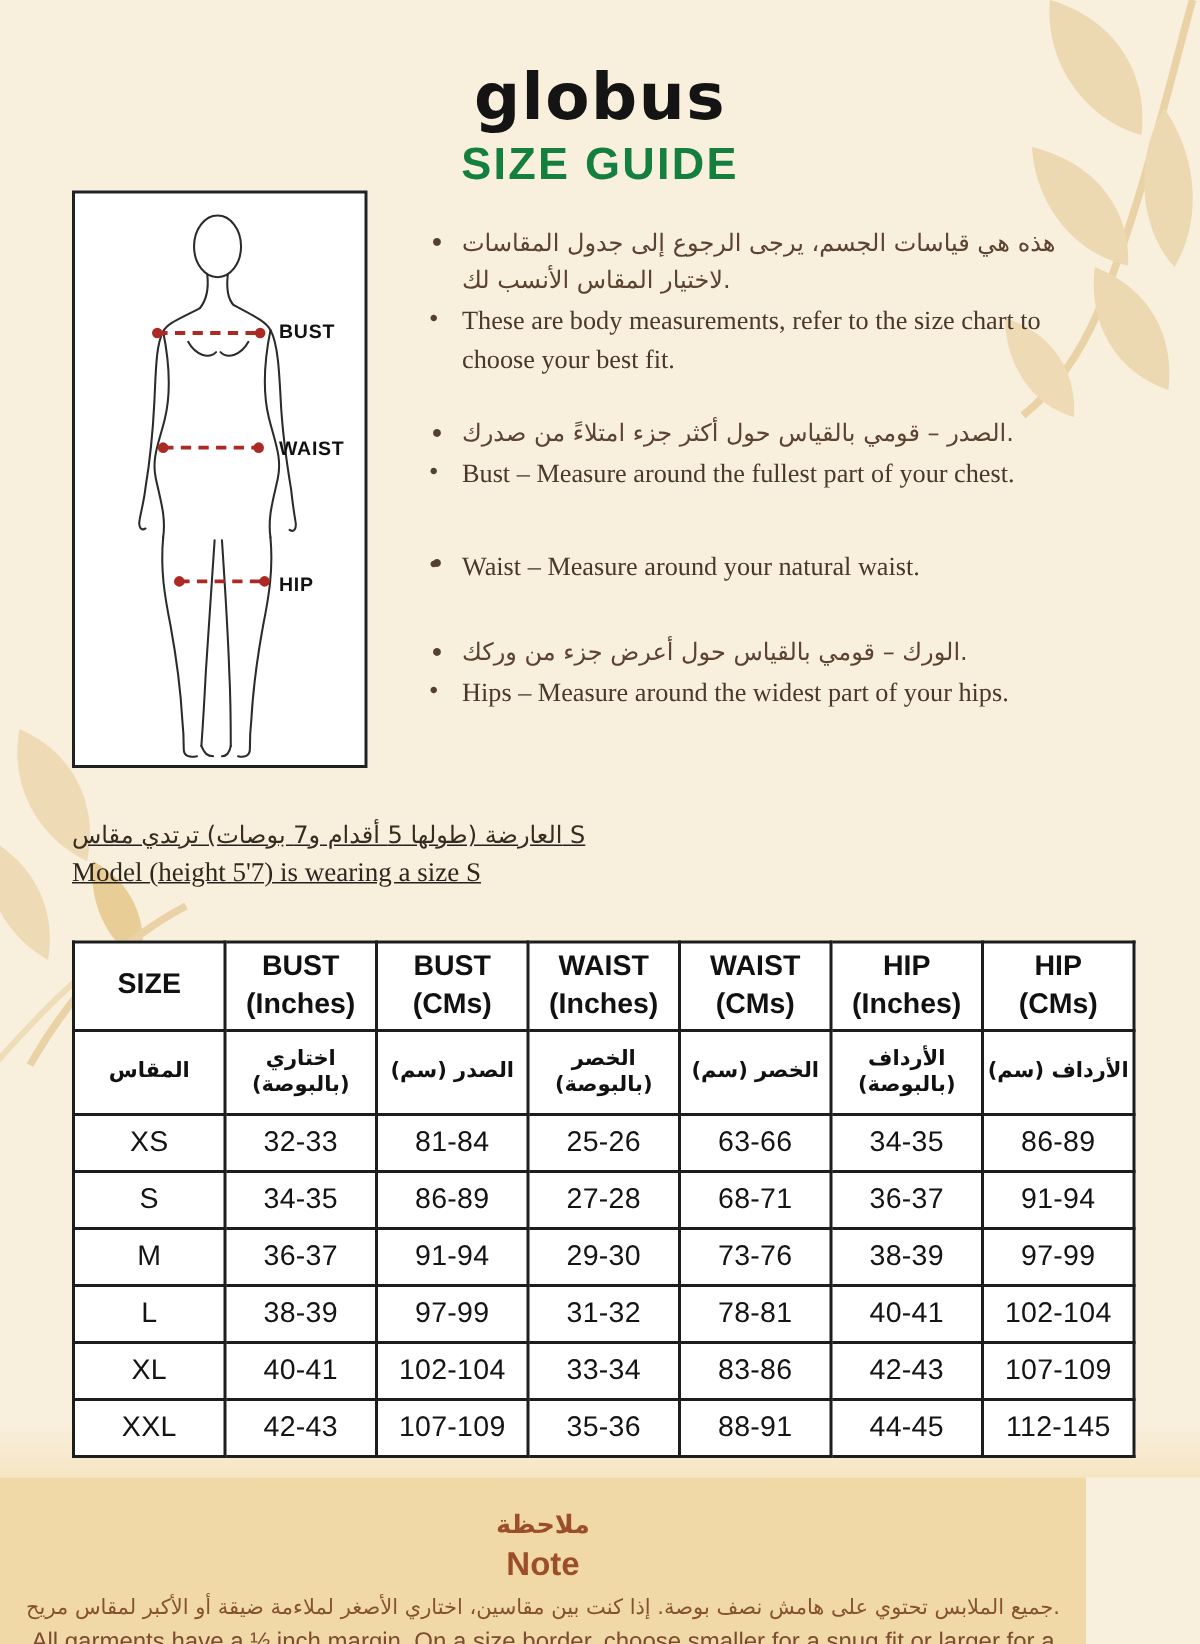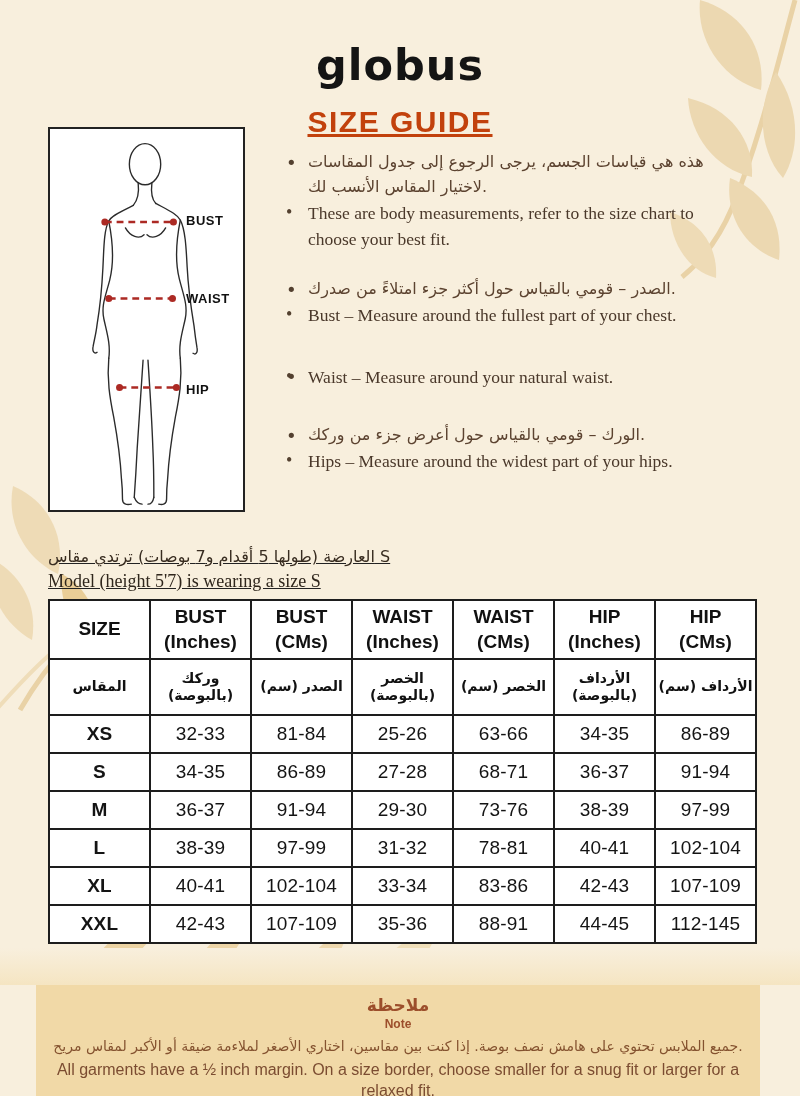--- a/index.html
+++ b/index.html
@@ -10,21 +10,21 @@
     color:#222;
   }
   .decor{position:absolute;pointer-events:none;}
   
   .header{position:absolute;top:22px;left:0;width:100%;text-align:center;z-index:3;}
   .logo{
     font-family:"DejaVu Sans",sans-serif;font-size:43px;font-weight:600;
     letter-spacing:1px;color:#141414;line-height:1.1;margin-top:20px;
   }
   .page-title{
-    font-size:30px;font-weight:bold;color:#c2410c;letter-spacing:1.5px;margin-top:16px;text-decoration:underline;
+    font-size:30px;font-weight:bold;color:#15803d;letter-spacing:1.5px;margin-top:4px;
   }
   
   .figure-panel{
     position:absolute;left:48px;top:127px;width:197px;height:385px;
     background:#ffffff;border:2px solid #222;box-sizing:border-box;z-index:4;
   }
   .figure-panel svg{position:absolute;left:0;top:0;}
   .measure-label{
     position:absolute;font-size:13px;font-weight:bold;color:#111;letter-spacing:.5px;
   }
@@ -44,40 +44,40 @@
   .group-1{margin-bottom:25px;}
   .group-2{margin-bottom:36px;}
   .group-3{margin-bottom:33px;}
   .b-ar .bullet-dot,.b-en .bullet-dot{color:#53402f;}
   
   .model-info{position:absolute;left:48px;top:545px;z-index:3;text-decoration:underline;}
   .model-ar{font-family:"DejaVu Sans",sans-serif;font-size:16px;color:#382c20;line-height:1.5;}
   .model-en{font-family:"Liberation Serif","DejaVu Serif",serif;font-size:18px;color:#2f261c;line-height:1.35;}
   
   .size-table{
-    position:absolute;left:48px;top:599px;z-index:4;
+    position:absolute;left:48px;top:627px;z-index:4;
     border-collapse:collapse;table-layout:fixed;width:707px;background:#fff;
   }
   .size-table td,.size-table th{
     border:2px solid #1d1d1d;background:#fff;text-align:center;vertical-align:middle;
     padding:0;overflow:hidden;
   }
   .size-table col{width:101px;}
   .row-en th{height:57px;font-size:19px;font-weight:bold;color:#111;line-height:1.3;}
   .row-ar th{height:54px;font-family:"DejaVu Sans",sans-serif;font-size:14px;font-weight:bold;color:#111;line-height:1.25;}
   .row-data td{height:36px;font-size:19px;color:#141414;font-weight:500;letter-spacing:.2px;}
-  .row-data td.size-col{font-weight:bold;}
+  .row-data td.size-col{font-weight:normal;}
   .th-sub:empty{display:none;}
   
   .note-band{
     position:absolute;left:0;top:985px;width:724px;height:111px;background:#f1d9a7;
-    text-align:center;z-index:5;box-sizing:border-box;padding-top:9px;margin-left:36px;
+    text-align:center;z-index:5;box-sizing:border-box;padding-top:21px;
   }
   .note-title-ar{font-family:"DejaVu Sans",sans-serif;font-size:17px;font-weight:bold;color:#9c4e2b;line-height:1.3;}
-  .note-title-en{font-size:12px;font-weight:bold;color:#9c4e2b;line-height:1.35;}
+  .note-title-en{font-size:22px;font-weight:bold;color:#9c4e2b;line-height:1.35;}
   .note-body-ar{font-family:"DejaVu Sans",sans-serif;font-size:14px;color:#84522f;margin-top:5px;line-height:1.4;}
   .note-body-en{font-size:16px;color:#7b4c31;margin-top:3px;line-height:1.3;}
   
   .warm-strip{position:absolute;left:0;top:948px;width:800px;height:37px;
     background:linear-gradient(#f8efdd,#f5e5c2);z-index:1;}
 </style>
 </head>
 <body>
 
 <svg class="decor" style="right:0;top:0;" width="230" height="300" viewBox="0 0 230 300">
@@ -234,21 +234,21 @@
     <th>
           <div>HIP</div>
           <div class="th-sub">(CMs)</div>
         </th>
   </tr>
   <tr class="row-ar">
     <th>
           <div>المقاس</div>
         </th>
     <th>
-          <div>وركك</div>
+          <div>اختاري</div>
           <div class="th-sub">(بالبوصة)</div>
         </th>
     <th>
           <div>الصدر (سم)</div>
         </th>
     <th>
           <div>الخصر</div>
           <div class="th-sub">(بالبوصة)</div>
         </th>
     <th>

